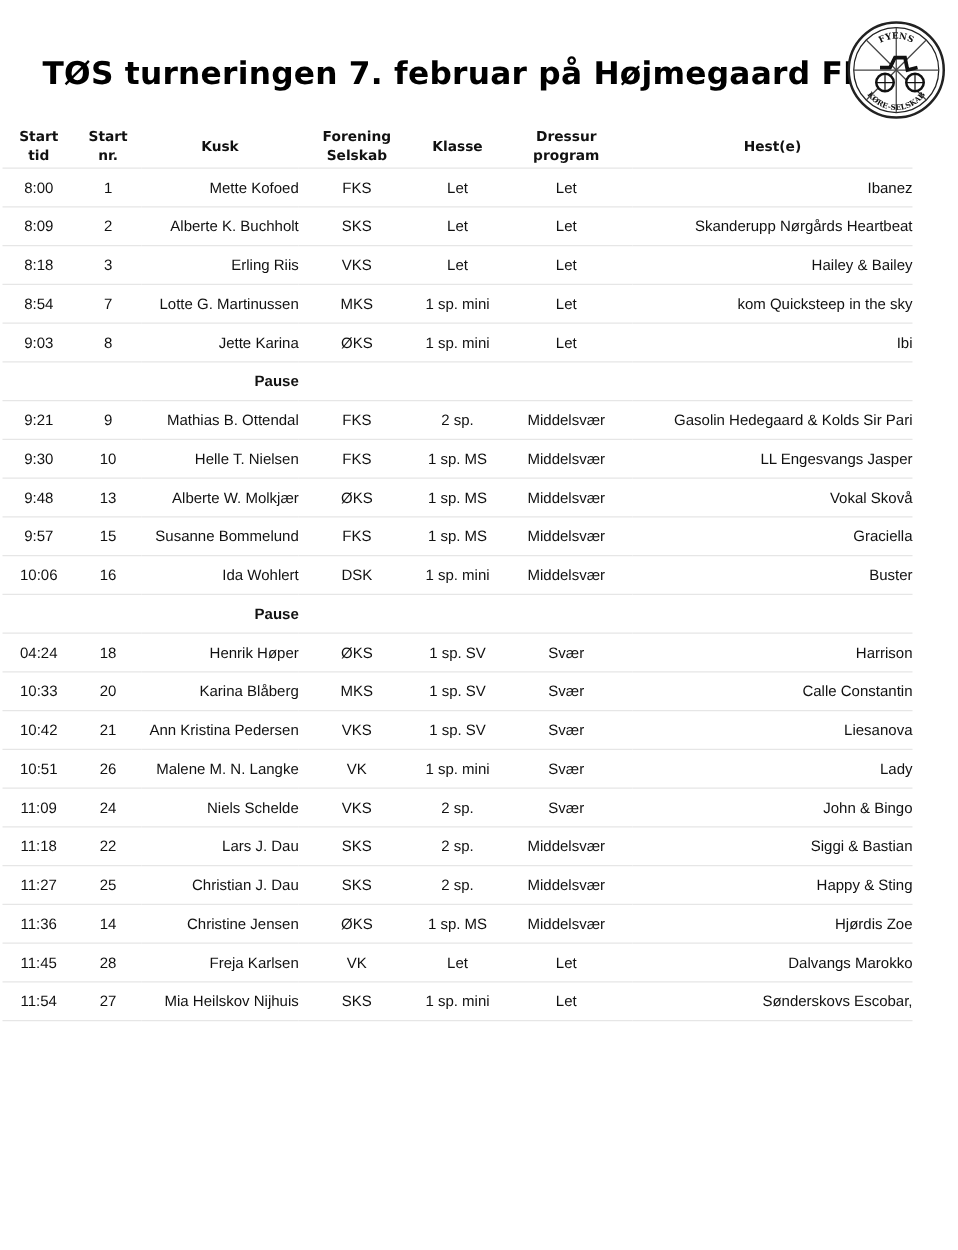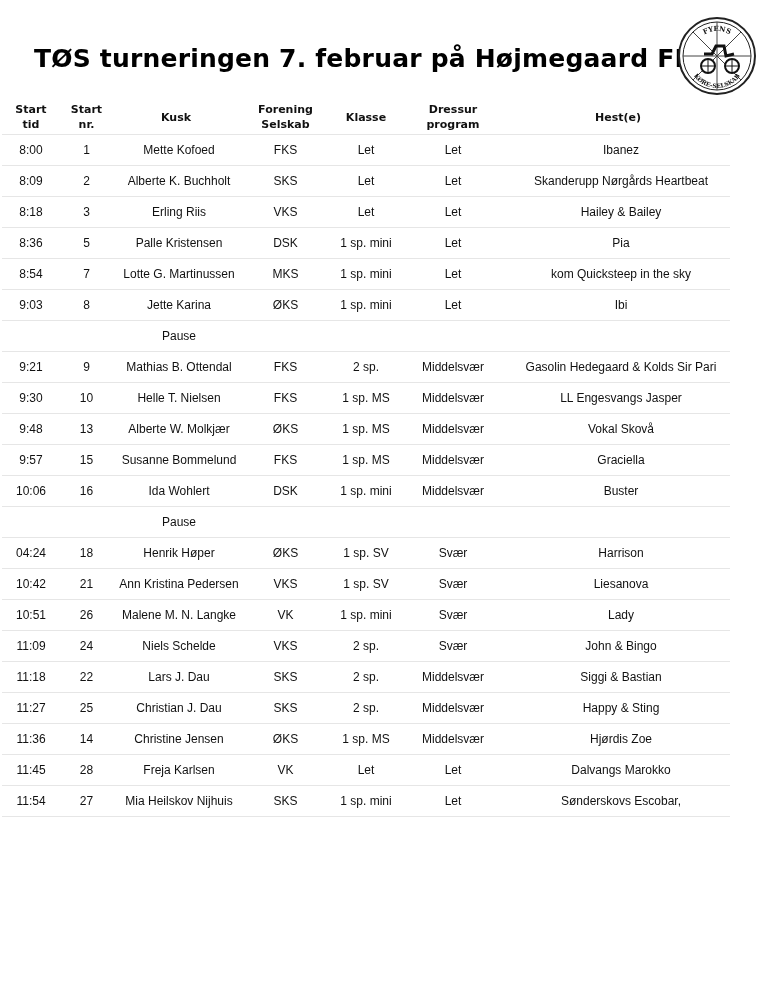--- a/index.html
+++ b/index.html
@@ -21,22 +21,22 @@
       font-family: "DejaVu Sans", sans-serif; font-weight: bold; font-size: 11px;
       line-height: 15px; height: 34px; padding: 0; vertical-align: middle;
       text-align: center; color: #111;
       border-bottom: 1px solid #e6e6e6;
     }
     td {
       font-size: 12px; height: 30px; padding: 0; vertical-align: middle;
       border-bottom: 1px solid #e6e6e6; white-space: nowrap; color: #111;
     }
     .c { text-align: center; }
-    .l { text-align: center; padding-left: 6px; }
-    .pause td.l { font-weight: normal; }
+    .l { text-align: right; padding-left: 6px; }
+    .pause td.l { font-weight: bold; }
   </style>
 </head>
 <body>
 
 <div class="title">TØS turneringen 7. februar på Højmegaard FKS</div>
 
 <div class="logo">
   <svg width="82" height="80" viewBox="0 0 82 80">
     <defs>
       <path id="arcTop" d="M 16 40 A 25 25 0 0 1 66 40"></path>
@@ -107,29 +107,20 @@
       <tr>
         <td class="c">8:18</td>
         <td class="c">3</td>
         <td class="l">Erling Riis</td>
         <td class="c">VKS</td>
         <td class="c">Let</td>
         <td class="c">Let</td>
         <td class="l">Hailey &amp; Bailey</td>
       </tr>
       <tr>
-        <td class="c">8:36</td>
-        <td class="c">5</td>
-        <td class="l">Palle Kristensen</td>
-        <td class="c">DSK</td>
-        <td class="c">1 sp. mini</td>
-        <td class="c">Let</td>
-        <td class="l">Pia</td>
-      </tr>
-      <tr>
         <td class="c">8:54</td>
         <td class="c">7</td>
         <td class="l">Lotte G. Martinussen</td>
         <td class="c">MKS</td>
         <td class="c">1 sp. mini</td>
         <td class="c">Let</td>
         <td class="l">kom Quicksteep in the sky</td>
       </tr>
       <tr>
         <td class="c">9:03</td>
@@ -204,20 +195,29 @@
         <td class="l"></td>
       </tr>
       <tr>
         <td class="c">04:24</td>
         <td class="c">18</td>
         <td class="l">Henrik Høper</td>
         <td class="c">ØKS</td>
         <td class="c">1 sp. SV</td>
         <td class="c">Svær</td>
         <td class="l">Harrison</td>
+      </tr>
+      <tr>
+        <td class="c">10:33</td>
+        <td class="c">20</td>
+        <td class="l">Karina Blåberg</td>
+        <td class="c">MKS</td>
+        <td class="c">1 sp. SV</td>
+        <td class="c">Svær</td>
+        <td class="l">Calle Constantin</td>
       </tr>
       <tr>
         <td class="c">10:42</td>
         <td class="c">21</td>
         <td class="l">Ann Kristina Pedersen</td>
         <td class="c">VKS</td>
         <td class="c">1 sp. SV</td>
         <td class="c">Svær</td>
         <td class="l">Liesanova</td>
       </tr>

